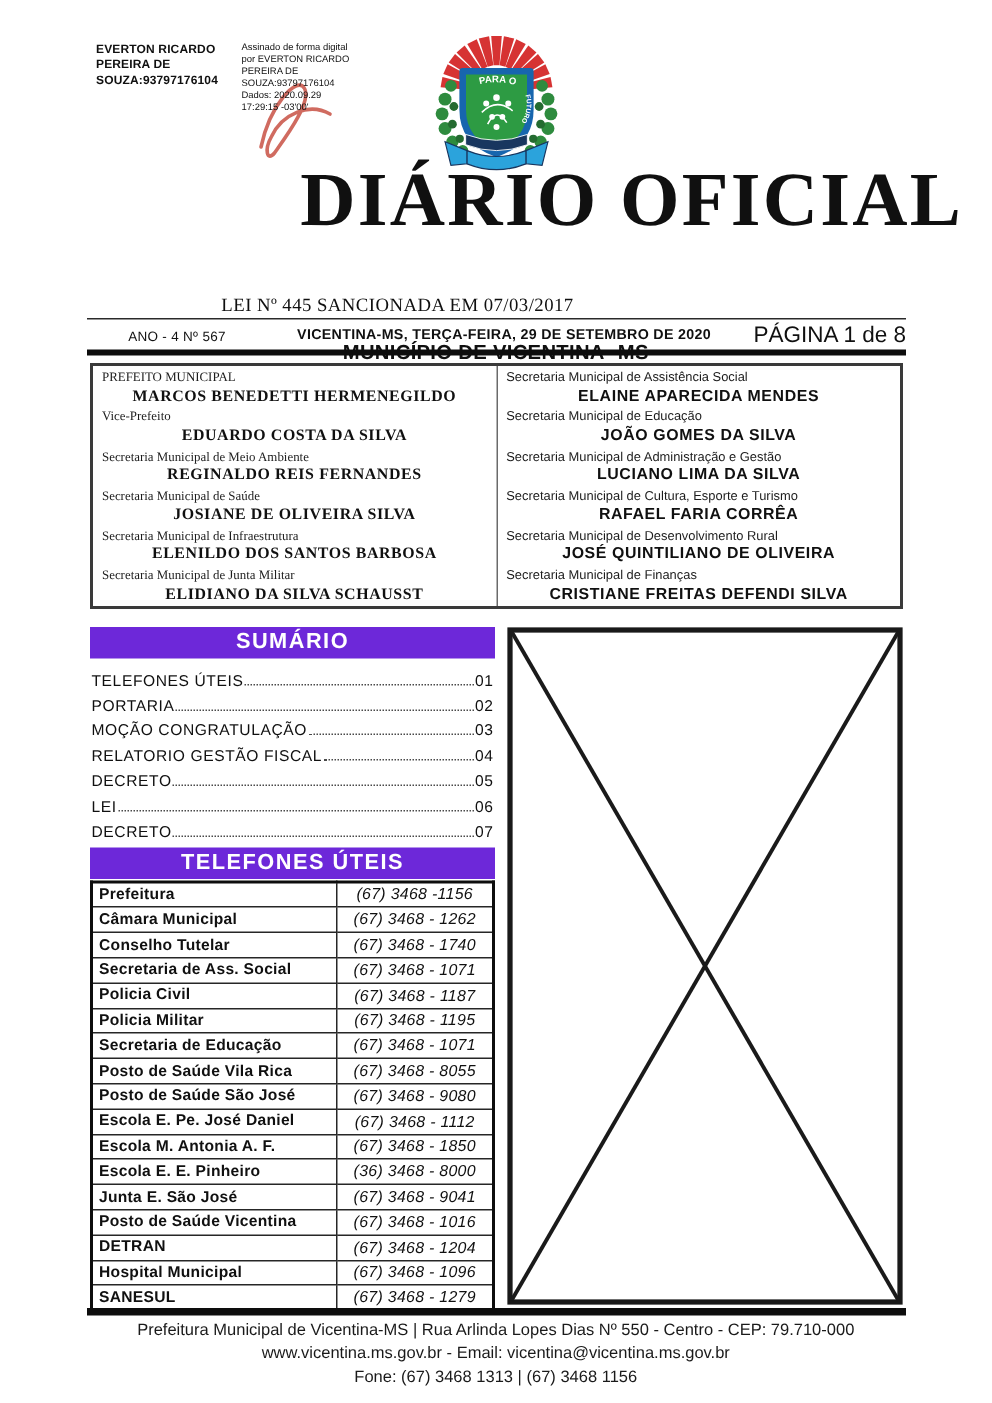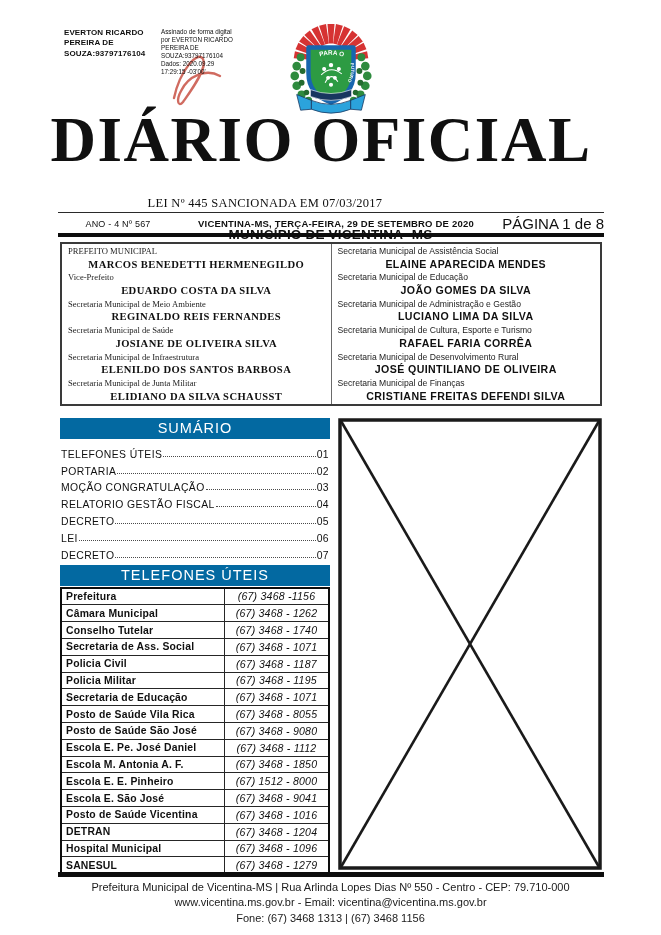--- a/index.html
+++ b/index.html
@@ -9,22 +9,22 @@
   
   .sig-block{position:absolute;left:64px;top:28px;width:178px;height:66px;display:flex;gap:5px;}
   .sig-squiggle{position:absolute;left:102px;top:18px;width:70px;height:70px;z-index:0;}
   .sig-left{position:relative;z-index:1;width:92px;font-size:8px;font-weight:bold;line-height:1.3;letter-spacing:.1px;}
   .sig-right{position:relative;z-index:1;width:80px;font-size:6.3px;line-height:1.28;}
 
   
   .emblem{position:absolute;left:50%;transform:translateX(-50%);top:22px;width:104px;height:98px;}
 
   
-  .mast-title{position:absolute;top:108px;left:0;width:642px;text-align:center;white-space:nowrap;
-              font-family:"Liberation Serif",serif;font-weight:bold;font-size:63px;line-height:1.02;letter-spacing:1.5px;}
+  .mast-title{position:absolute;top:108px;left:0;width:642px;text-align:right;white-space:nowrap;
+              font-family:"Liberation Serif",serif;font-weight:bold;font-size:51px;line-height:1.02;letter-spacing:1.5px;}
   .mast-muni{position:absolute;top:179px;left:0;width:661px;text-align:center;font-size:13.5px;font-weight:bold;letter-spacing:.2px;margin-top:48px;}
   .mast-law{position:absolute;top:196px;left:0;width:530px;text-align:center;
             font-family:"Liberation Serif",serif;font-size:12.5px;letter-spacing:.3px;}
 
   
   .meta-row{position:absolute;top:212px;left:58px;width:546px;height:21px;border-top:1px solid #2a2a2a;
             display:flex;align-items:center;}
   .meta-edition{width:120px;font-size:9px;letter-spacing:.2px;text-align:center;}
   .meta-date{flex:1;text-align:center;font-size:9.5px;font-weight:bold;letter-spacing:.2px;}
   .meta-page{width:110px;text-align:right;font-size:15px;}
@@ -34,21 +34,21 @@
   .officials{position:absolute;top:242px;left:60px;width:542px;height:164px;border:2px solid #3a3a3a;
              display:flex;box-sizing:border-box;}
   .off-col{flex:1;padding:2px 6px 0;box-sizing:border-box;}
   .off-col.first{border-right:1px solid #6a6a6a;font-family:Liberation Serif, serif;}
   .off-entry{height:26.4px;}
   .off-role{font-size:8.6px;color:#1c1c1c;line-height:1.35;}
   .off-name{font-size:10.6px;font-weight:bold;text-align:center;letter-spacing:.4px;line-height:1.25;}
 
   
   .left-col{position:absolute;left:60px;top:418px;width:270px;}
-  .section-bar{background:#0369a1;color:#fff;text-align:center;font-weight:normal;
+  .section-bar{background:#6d28d9;color:#fff;text-align:center;font-weight:bold;
                font-size:14.5px;letter-spacing:1px;height:21px;line-height:21px;}
   .toc{padding:4px 1px 0;}
   .toc-item{display:flex;align-items:flex-end;height:16.8px;font-size:10.4px;letter-spacing:.4px;}
   .toc-leader{flex:1;border-bottom:1.6px dotted #4a4a4a;margin:0 1px 3px 1px;}
   .bar-phones{margin-top:4px;}
   table.phone-table{width:100%;border-collapse:collapse;border:2.5px solid #0d0d0d;margin-top:1px;}
   table.phone-table td{border:1.5px solid #262626;padding:1px 4px;height:13.8px;}
   td.ph-name{width:61%;font-weight:bold;font-size:10.4px;letter-spacing:.2px;}
   td.ph-val{font-style:italic;font-size:10.6px;text-align:center;letter-spacing:.2px;}
 
@@ -290,24 +290,24 @@
           <tr>
      <td class="ph-name">Escola E. Pe. José Daniel</td>
      <td class="ph-val">(67) 3468 - 1112</td>
    </tr>
           <tr>
      <td class="ph-name">Escola M. Antonia A. F.</td>
      <td class="ph-val">(67) 3468 - 1850</td>
    </tr>
           <tr>
      <td class="ph-name">Escola E. E. Pinheiro</td>
-     <td class="ph-val">(67) 1512 - 8000</td>
-   </tr>
-          <tr>
-     <td class="ph-name">Escola E. São José</td>
+     <td class="ph-val">(36) 3468 - 8000</td>
+   </tr>
+          <tr>
+     <td class="ph-name">Junta E. São José</td>
      <td class="ph-val">(67) 3468 - 9041</td>
    </tr>
           <tr>
      <td class="ph-name">Posto de Saúde Vicentina</td>
      <td class="ph-val">(67) 3468 - 1016</td>
    </tr>
           <tr>
      <td class="ph-name">DETRAN</td>
      <td class="ph-val">(67) 3468 - 1204</td>
    </tr>

